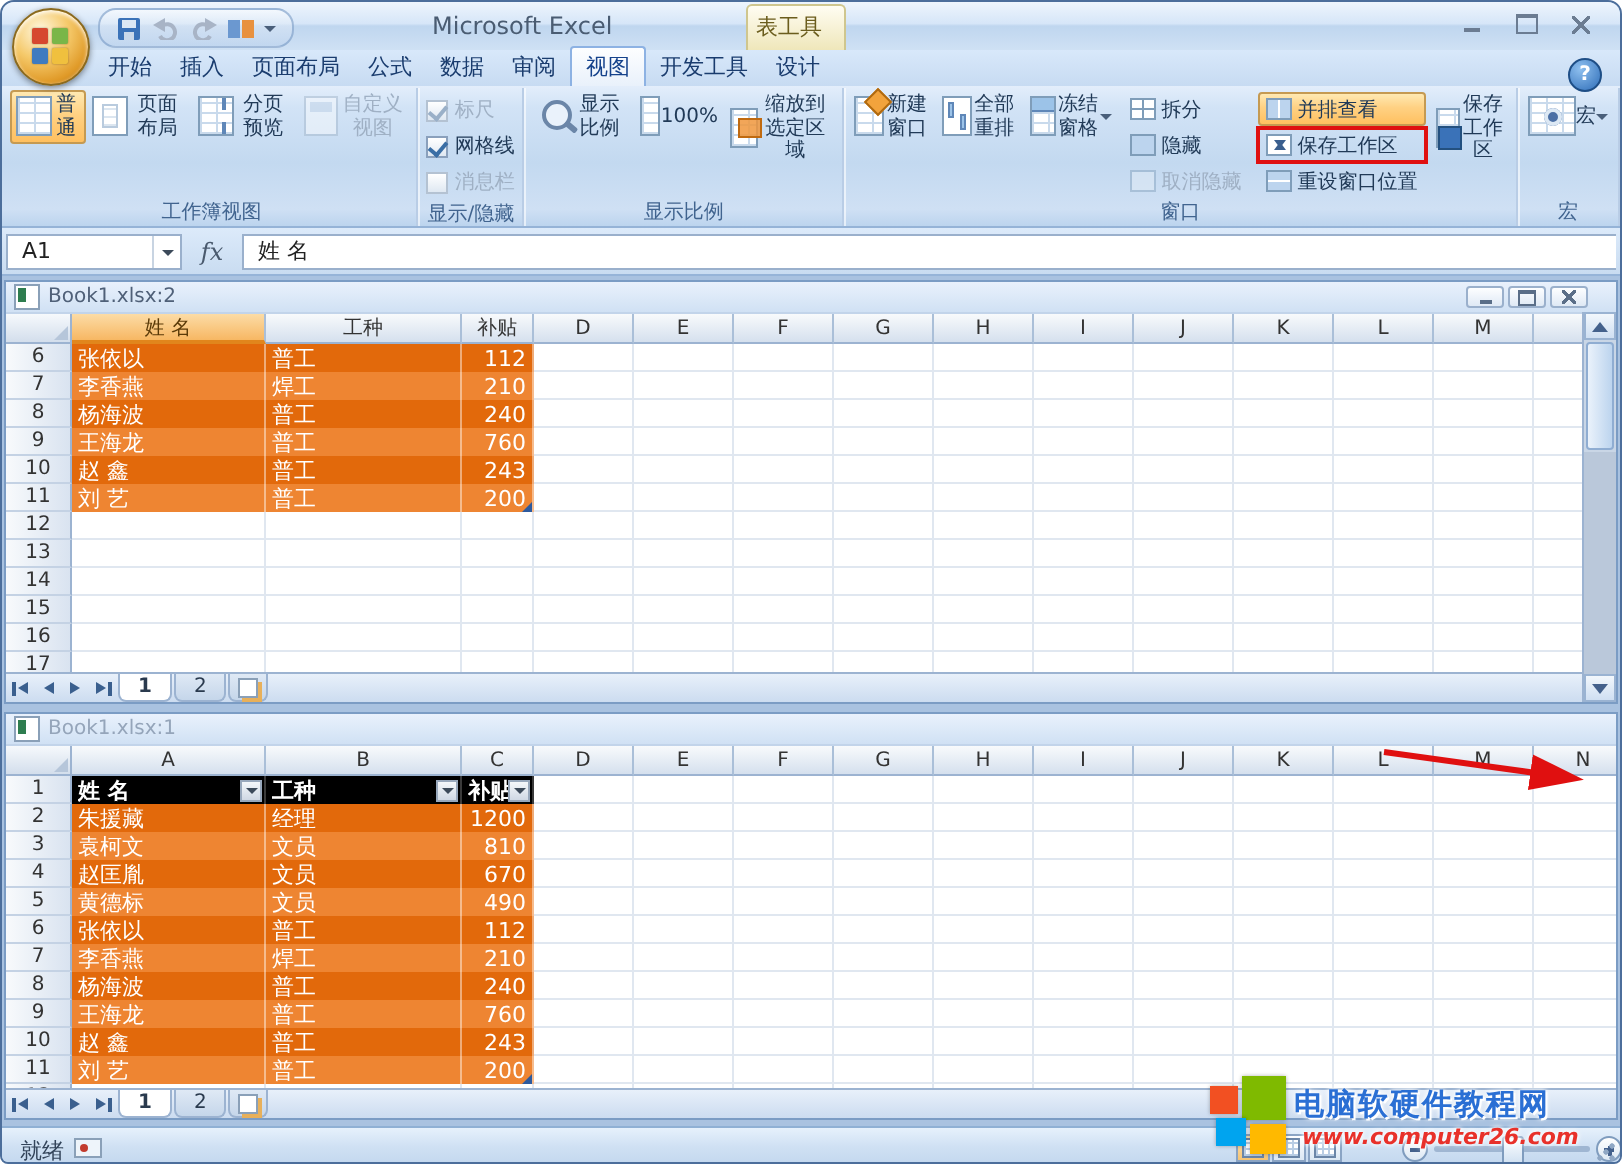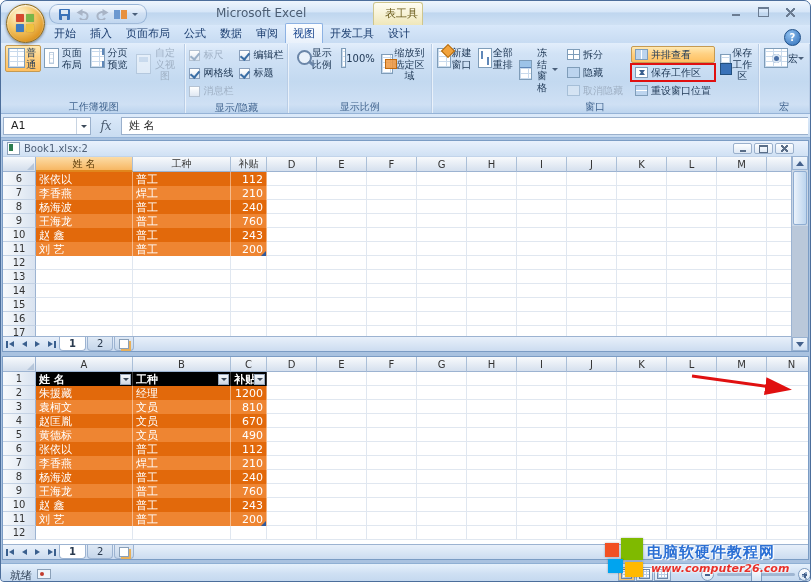--- a/index.html
+++ b/index.html
@@ -2,21 +2,21 @@
 <html style="--band_dark: #e2690b; --band_light: #ee8532; --table_header: #000000; --selection_orange: #ffc060; --annotation_red: #e01010; --watermark_blue: #2a6fd4; --watermark_red: #e8312a;"><head>
 <meta charset="utf-8">
 <style>
   html,body{margin:0;padding:0;}
   body{width:811px;height:582px;overflow:hidden;font-family:"DejaVu Sans","Liberation Sans",sans-serif;font-size:11px;background:#fff;}
   .app{position:relative;width:811px;height:582px;box-sizing:border-box;border:1px solid #4c6e9b;border-radius:7px 7px 4px 4px;overflow:hidden;background:#a9c2e0;}
 
   
   .titlebar{position:absolute;left:0;top:0;width:100%;height:24px;background:linear-gradient(#eef5fd,#d6e6f8 45%,#bfd6ef 50%,#cfe1f4);}
   .apptitle{position:absolute;left:215px;top:5px;color:#4a5c72;font-size:12px;white-space:nowrap;}
-  .ctx-badge{position:absolute;left:372px;top:1px;min-width:40px;height:22px;line-height:22px;text-align:right;padding:0 4px;font-size:11px;color:#6b5d1d;background:linear-gradient(#fffdf2,#efe7ba);border:1px solid #cfc68e;border-bottom:none;border-radius:3px 3px 0 0;}
+  .ctx-badge{position:absolute;left:372px;top:1px;min-width:40px;height:22px;line-height:22px;text-align:left;padding:0 4px;font-size:11px;color:#6b5d1d;background:linear-gradient(#fffdf2,#efe7ba);border:1px solid #cfc68e;border-bottom:none;border-radius:3px 3px 0 0;}
   .winctl{position:absolute;right:8px;top:4px;display:flex;gap:3px;}
   .wcb{width:24px;height:14px;display:flex;align-items:center;justify-content:center;border-radius:2px;}
   .g-min::after{content:"";width:8px;height:2px;background:#6b7c92;margin-top:6px;}
   .g-max::after{content:"";width:9px;height:7px;border:1px solid #6b7c92;border-top-width:2px;}
   .g-close::after{content:"";width:9px;height:9px;background:linear-gradient(45deg,transparent 42%,#6b7c92 42% 58%,transparent 58%),linear-gradient(-45deg,transparent 42%,#6b7c92 42% 58%,transparent 58%);}
 
   .orb{position:absolute;left:5px;top:3px;width:37px;height:37px;border-radius:50%;z-index:20;background:radial-gradient(circle at 35% 28%,#fff8e0,#f5c96a 40%,#e09a28 72%,#a96b10);border:1px solid #8a6a20;box-shadow:0 1px 3px rgba(0,0,0,.45),inset 0 1px 2px #fff;}
   .orb .sq{position:absolute;width:8px;height:8px;border-radius:1px;box-shadow:0 0 1px rgba(0,0,0,.4);}
   .sq1{left:9px;top:9px;background:#d6482f;}
   .sq2{left:19px;top:9px;background:#7ab648;}
@@ -273,30 +273,20 @@
               </div>
               <div class="chk">
                 <div class="box checked"></div>
                 <div>网格线</div>
               </div>
               <div class="chk dis">
                 <div class="box"></div>
                 <div>消息栏</div>
               </div>
             </div>
-            <div class="chkcol">
-              <div class="chk">
-                <div class="box checked"></div>
-                <div>编辑栏</div>
-              </div>
-              <div class="chk">
-                <div class="box checked"></div>
-                <div>标题</div>
-              </div>
-            </div>
           </div>
       </div>
       <div class="glabel">显示/隐藏</div>
     </div>
 
     <div class="rgroup">
       <div class="gbody">
         <div class="bigbtn">
           <span class="ico ico-mag"></span>
           <span class="blabel">显示比例</span>
@@ -633,20 +623,24 @@
           <div class="tabfill"></div>
         </div>
         <div class="vscroll">
           <div class="sb-up"></div>
           <div class="sb-thumb"></div>
           <div class="sb-rest"></div>
           <div class="sb-down"></div>
         </div>
       </div>
     <div class="xlwin win2">
+        <div class="xl-titlebar">
+          <div class="xlicon"></div>
+          <div class="xl-title dim">Book1.xlsx:1</div>
+        </div>
         <div class="sheetgrid">
           <div class="srow shead">
             <div class="corner"></div>
             <div class="chead" style="flex: 0 0 97px;">A</div>
             <div class="chead" style="flex: 0 0 98px;">B</div>
             <div class="chead" style="flex: 0 0 36px;">C</div>
             <div class="chead" style="flex: 0 0 50px;">D</div>
             <div class="chead" style="flex: 0 0 50px;">E</div>
             <div class="chead" style="flex: 0 0 50px;">F</div>
             <div class="chead" style="flex: 0 0 50px;">G</div>

